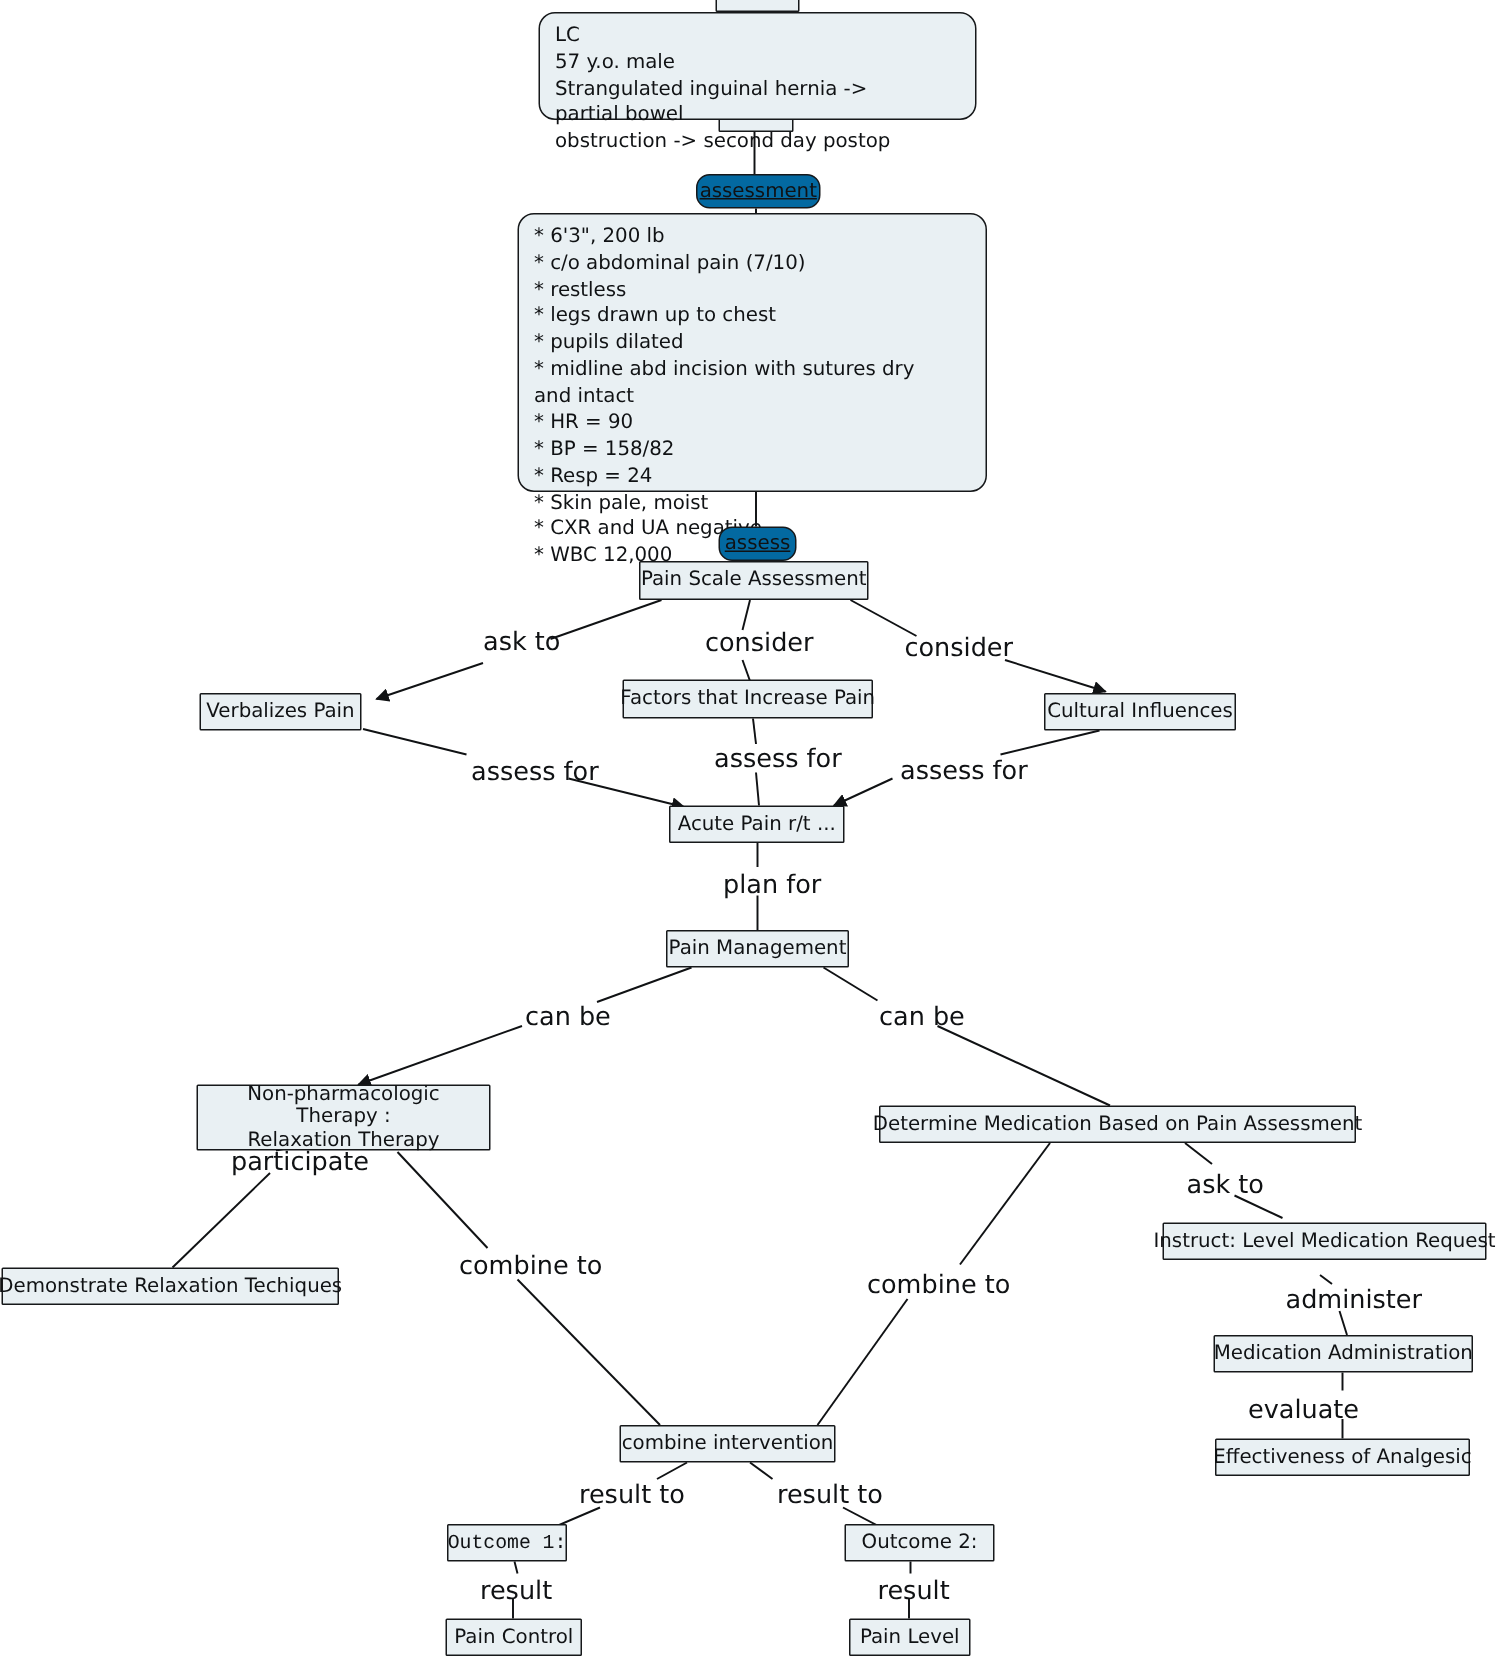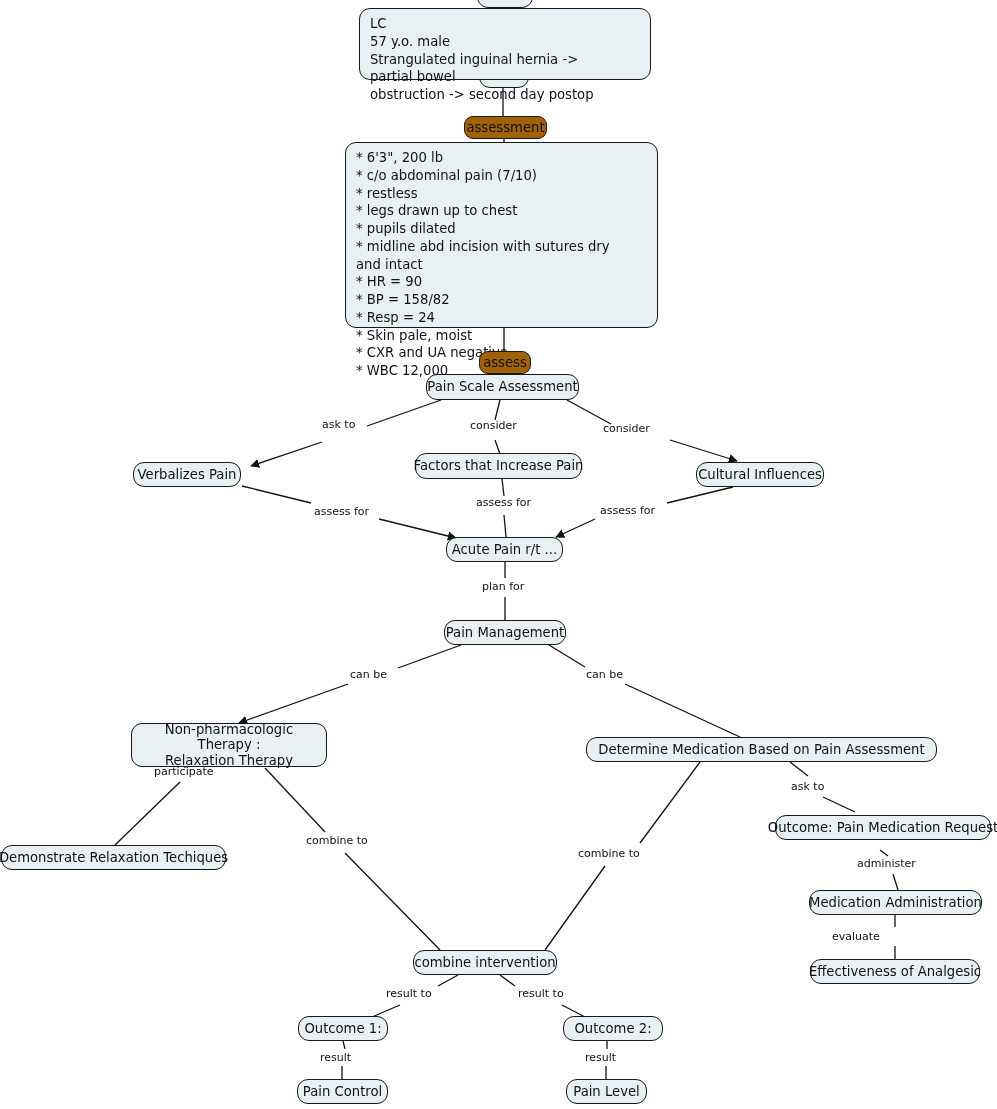--- a/index.html
+++ b/index.html
@@ -27,21 +27,21 @@
     top: 0;
     width: 997px;
     height: 1109px;
     pointer-events: none;
   }
   .node {
     position: absolute;
     box-sizing: border-box;
     background: #e9f0f3;
     border: 1.4px solid #16181a;
-    border-radius: 11px;
+    border-radius: 1px;
     display: flex;
     align-items: center;
     justify-content: center;
     text-align: center;
     font-size: 13.2px;
     line-height: 1.18;
     color: #101214;
     white-space: pre;
     padding: 0 8px;
     z-index: 3;
@@ -49,26 +49,27 @@
   .node.big {
     border-radius: 11px;
     display: block;
     text-align: left;
     padding: 6px 27px 6px 10px;
     font-size: 13.2px;
     line-height: 1.345;
     white-space: pre-line;
   }
   .node.linklabel {
-    background: #a16207;
+    background: #0369a1;
     border-radius: 9px;
+    text-decoration: underline;
   }
   .edge-text {
     position: absolute;
-    font-size: 11px;
+    font-size: 17px;
     color: #101214;
     white-space: nowrap;
     background: transparent;
     z-index: 4;
   }
   .node.ghost {
     z-index: 1;
   }
 </style>
 </head>
@@ -185,33 +186,33 @@
 
   <div class="node" style="left:696px; top:462px; width:128px; height:25px;">Cultural Influences</div>
 
   <div class="node" style="left:446px; top:537px; width:117px; height:25px;">Acute Pain r/t ...</div>
 
   <div class="node" style="left:444px; top:620px; width:122px; height:25px;">Pain Management</div>
 
   <div class="node" style="left:131px; top:723px; width:196px; height:44px; white-space:pre-line;">Non-pharmacologic Therapy :
 Relaxation Therapy</div>
 
-  <div class="node" style="left:586px; top:737px; width:351px; height:25px;">Determine Medication Based on Pain Assessment</div>
+  <div class="node" style="left:586px; top:737px; width:318px; height:25px;">Determine Medication Based on Pain Assessment</div>
 
   <div class="node" style="left:1px; top:845px; width:225px; height:25px;">Demonstrate Relaxation Techiques</div>
 
-  <div class="node" style="left:775px; top:815px; width:216px; height:25px;">Outcome: Pain Medication Request</div>
+  <div class="node" style="left:775px; top:815px; width:216px; height:25px;">Instruct: Level Medication Request</div>
 
   <div class="node" style="left:809px; top:890px; width:173px; height:25px;">Medication Administration</div>
 
   <div class="node" style="left:810px; top:959px; width:170px; height:25px;">Effectiveness of Analgesic</div>
 
   <div class="node" style="left:413px; top:950px; width:144px; height:25px;text-align:right;">combine intervention</div>
 
-  <div class="node" style="left:298px; top:1016px; width:90px; height:25px;">Outcome 1:</div>
+  <div class="node" style="left:298px; top:1016px; width:80px; height:25px;font-family:Liberation Mono, monospace;">Outcome 1:</div>
 
   <div class="node" style="left:563px; top:1016px; width:100px; height:25px;">Outcome 2:</div>
 
   <div class="node" style="left:297px; top:1079px; width:91px; height:25px;">Pain Control</div>
 
   <div class="node" style="left:566px; top:1079px; width:81px; height:25px;">Pain Level</div>
 
   <div class="edge-text" style="left:322px; top:418px;">ask to</div>
   <div class="edge-text" style="left:470px; top:419px;">consider</div>
   <div class="edge-text" style="left:603px; top:422px;">consider</div>

